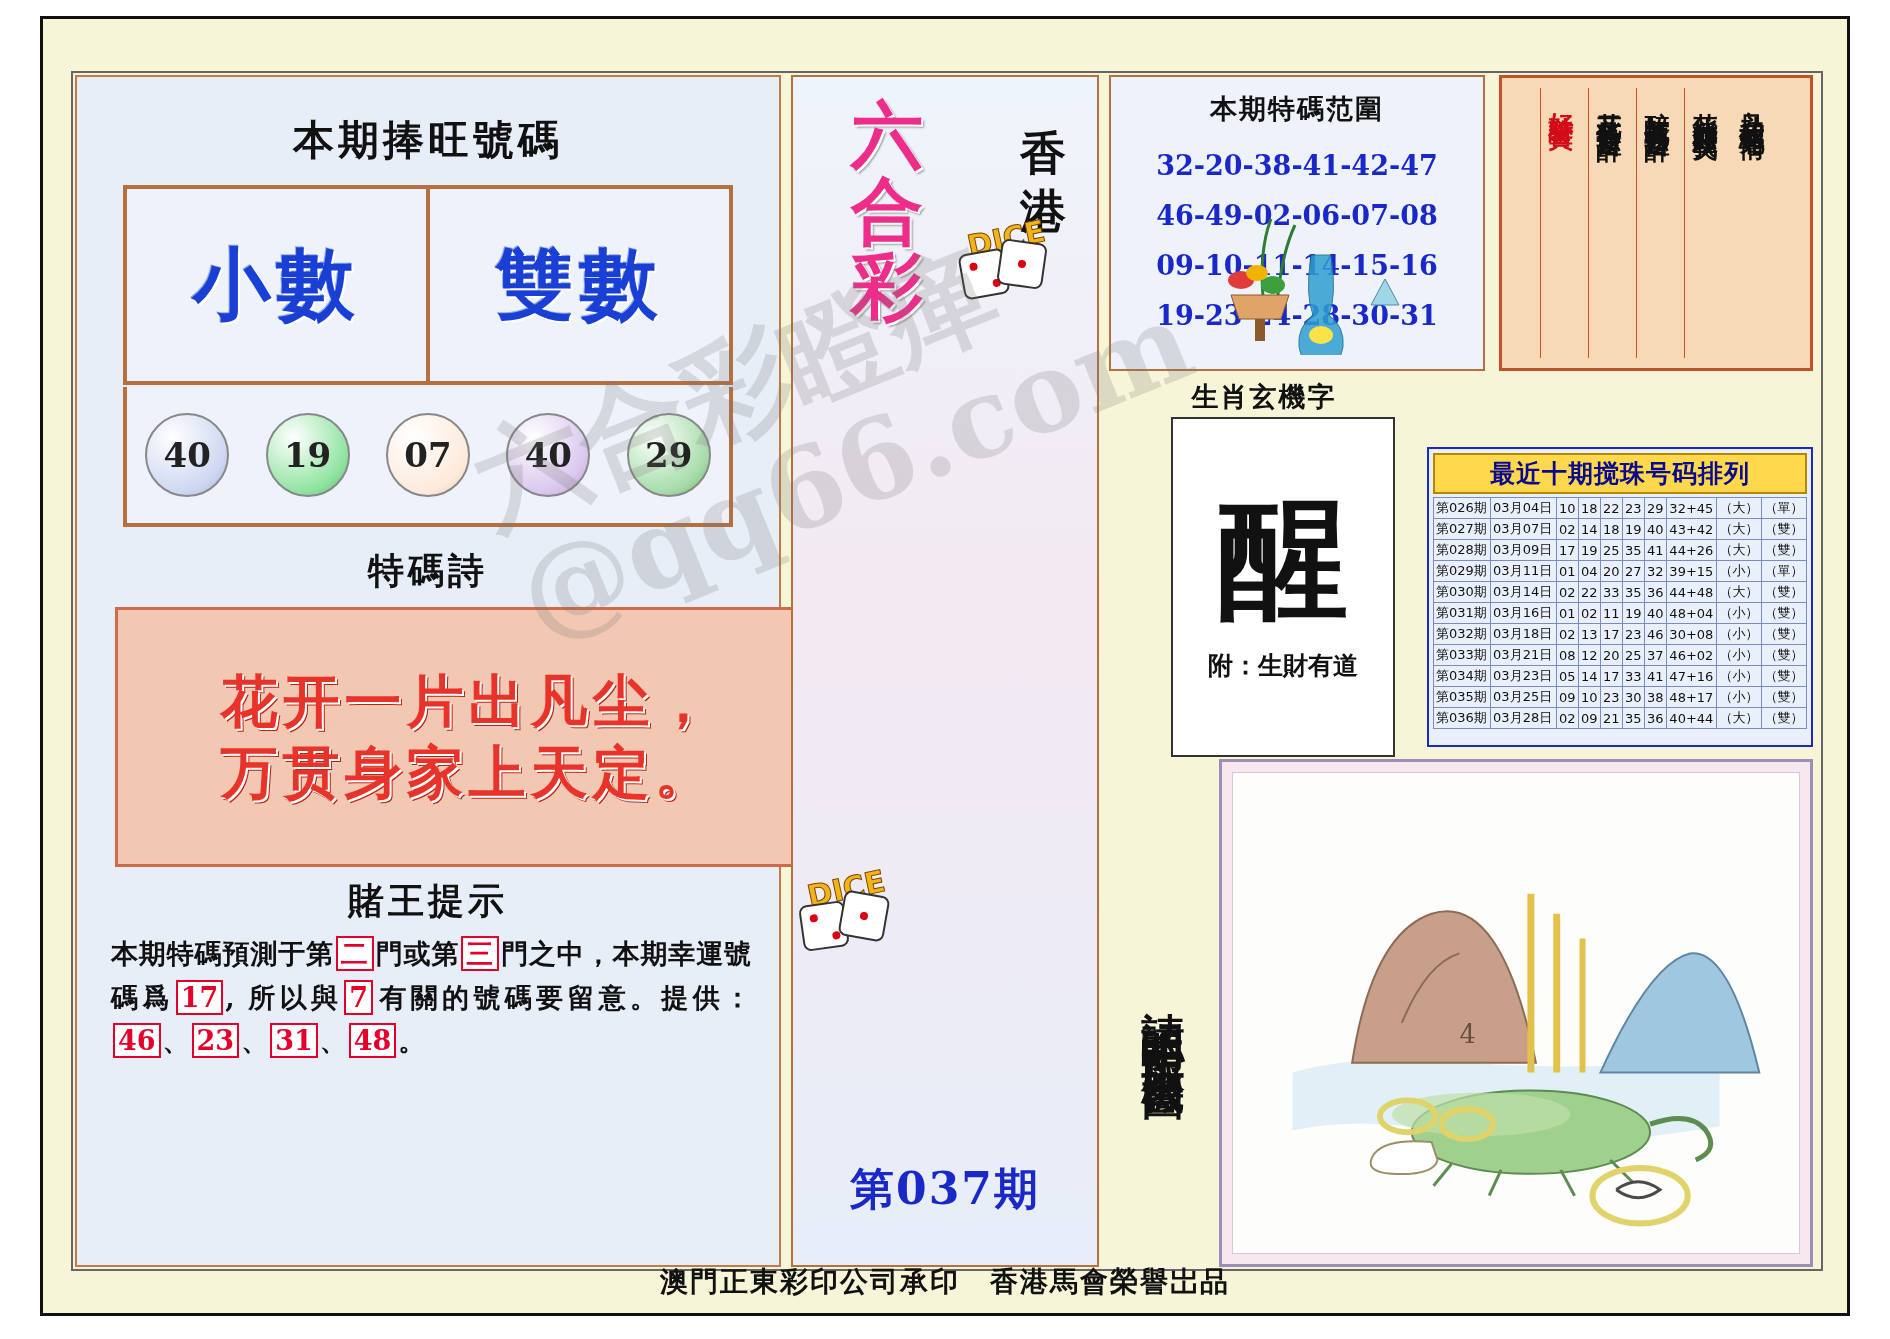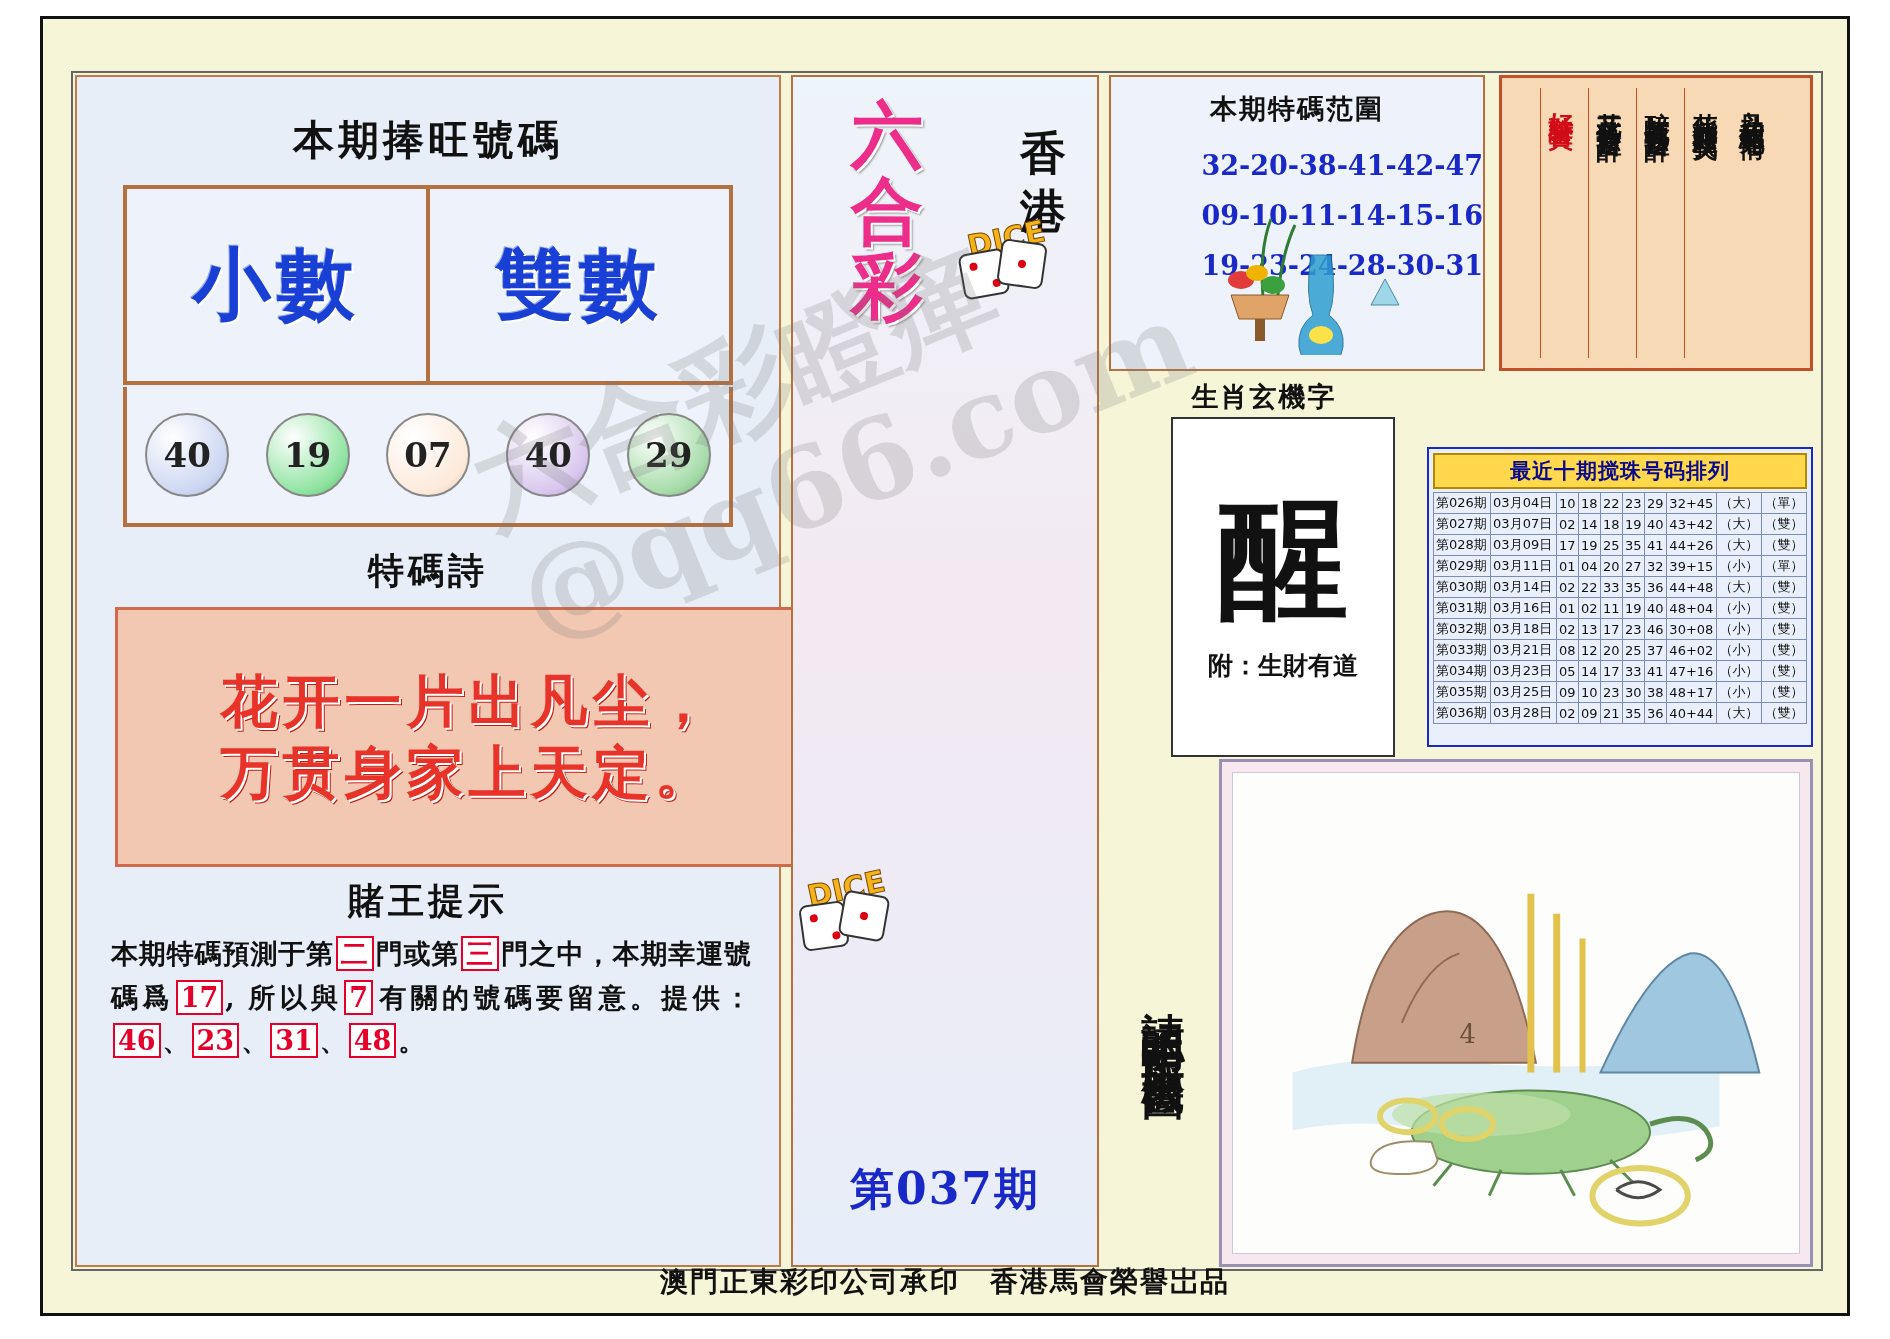--- a/index.html
+++ b/index.html
@@ -147,21 +147,21 @@
   
   .range-box {
     position:absolute; left:1066px; top:56px; width:376px; height:296px;
     background:#eef3fb; border:2px solid #b5703f;
   }
   .range-title {
     text-align:center; font-size:27px; font-weight:bold; color:#111;
     margin-top:14px; letter-spacing:2px;
   }
   .range-nums {
-    margin-top:14px; text-align:right; color:#1a28c8;
+    margin-top:14px; text-align:center; color:#1a28c8;
     font-size:27px; font-weight:bold; line-height:1.85;
     font-family:"DejaVu Serif","Liberation Serif",serif;
   }
   .range-art {
     position:absolute; left:34px; top:108px; width:300px; height:170px;
     pointer-events:none;
   }
   .poem-right {
     position:absolute; left:1456px; top:56px; width:314px; height:296px;
     background:#f7d9b5; border:3px solid #c4502a;
@@ -193,21 +193,21 @@
   .zodiac-sub {
     margin-top:26px; font-size:25px; font-weight:bold; color:#111;
     font-family:"DejaVu Serif","Liberation Serif",serif;
   }
   .table-wrap {
     position:absolute; left:1384px; top:428px; width:386px; height:300px;
     border:2px solid #1a28c8; background:#eaf0fb; padding:4px;
   }
   .table-title {
     background:#ffd84d; border:2px solid #b58800; text-align:center;
-    font-size:21px; font-weight:bold; color:#0a0a8c; padding:2px 0;
+    font-size:25px; font-weight:bold; color:#0a0a8c; padding:2px 0;
     letter-spacing:1px;
   }
   table.draws {
     width:100%; border-collapse:collapse; margin-top:3px;
     font-size:13px; font-family:"DejaVu Sans","Liberation Sans",sans-serif;
   }
   table.draws td {
     border:1px solid #7b8bbd; padding:1px 2px; white-space:nowrap; color:#111;
     text-align:center;
   }
@@ -319,20 +319,21 @@
       <ellipse cx="112" cy="88" rx="11" ry="8" fill="#f0b400"></ellipse>
       <ellipse cx="128" cy="100" rx="12" ry="9" fill="#3ba13f"></ellipse>
       <path d="M86 110 h58 l-8 24 h-42 z" fill="#e0a368" stroke="#8a5a2a"></path>
       <rect x="110" y="134" width="10" height="22" fill="#8a5a2a"></rect>
       <path d="M186 70 q6 40 -2 60 q16 12 14 32 q-2 18 -22 18 q-20 0 -22 -18 q-2 -20 14 -32 q-8 -20 -2 -60 z" fill="#2f9fd0" opacity="0.85" stroke="#1b6a8c"></path>
       <ellipse cx="176" cy="150" rx="12" ry="9" fill="#fbe14a"></ellipse>
       <path d="M226 120 l14 -26 l14 26 z" fill="#9fd6e8" stroke="#4a8aa0"></path>
     </svg>
     <div class="range-nums">
       <div>32-20-38-41-42-47</div>
+      <div>46-49-02-06-07-08</div>
       <div>09-10-11-14-15-16</div>
       <div>19-23-24-28-30-31</div>
     </div>
   </div>
 
   <div class="poem-right">
     <div class="vcol accent">好詩鑒賞</div>
     <div class="vcol">花开鸟语轸自醉</div>
     <div class="vcol">醉与花鸟轸自醉</div>
     <div class="vcol">花能娇然顾我笑</div>

